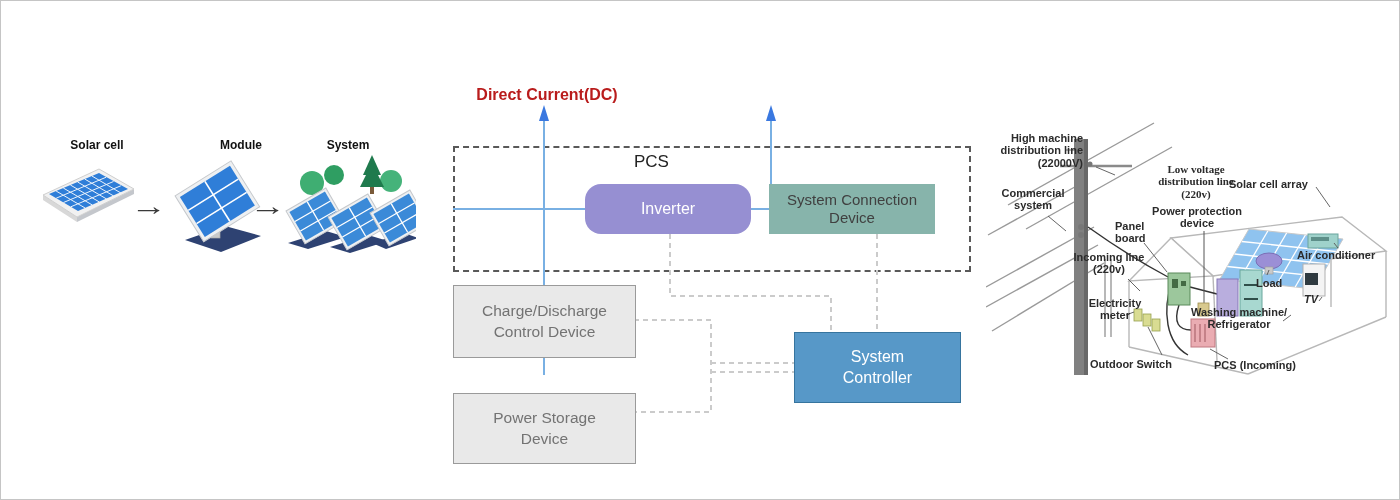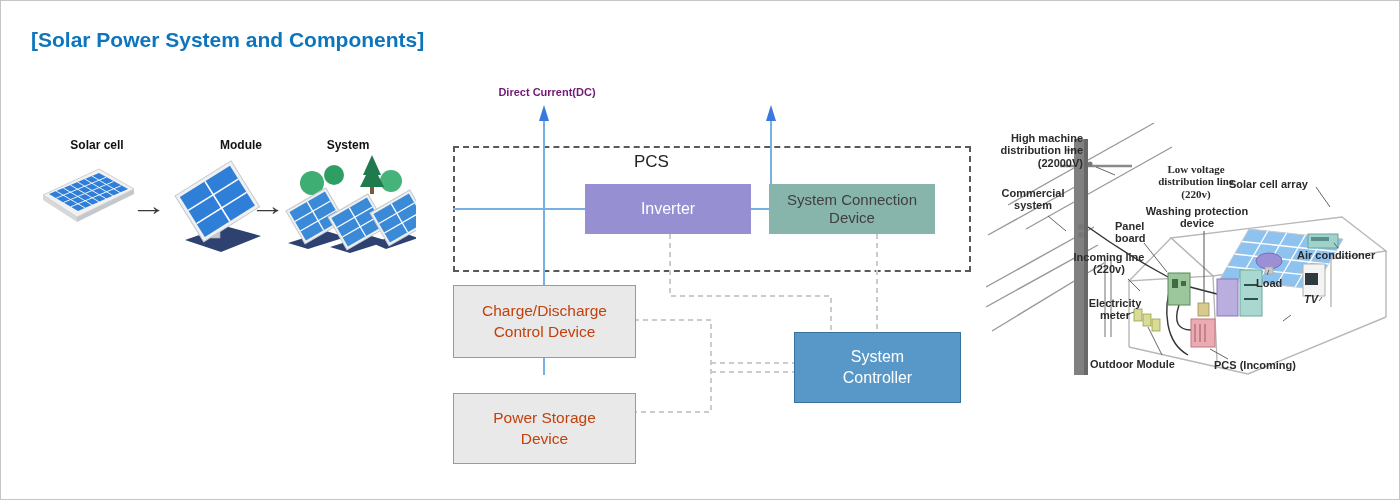--- a/index.html
+++ b/index.html
@@ -5,43 +5,42 @@
   html,body { margin:0; padding:0; background:#fff; }
   .canvas {
     position:relative; width:1398px; height:498px; background:#ffffff;
     border:1px solid #c5c5c5; overflow:hidden;
     font-family:"Liberation Sans", sans-serif;
   }
   .abs { position:absolute; }
   .page-title { left:30px; top:27px; font-size:21px; font-weight:bold; color:#0d75bc; white-space:nowrap; }
   .cell-label { font-size:12px; font-weight:600; color:#111; text-align:center; width:110px; }
   .flow-arrow { font-size:26px; color:#3a3a3a; line-height:1; transform:scaleX(1.4); }
-  .flow-top-label { font-size:11px; font-weight:bold; color:#701a75; text-align:center; white-space:nowrap; }
+  .flow-top-label { font-size:16px; font-weight:bold; color:#b91c1c; text-align:center; white-space:nowrap; }
   .pcs-frame { position:absolute; left:452px; top:145px; width:514px; height:122px; border:2px dashed #595959; }
   .pcs-title { left:633px; top:151px; font-size:17px; color:#222; }
   .box { position:absolute; display:flex; align-items:center; justify-content:center;
          text-align:center; white-space:pre-line; line-height:1.3; z-index:2; }
-  .box.inverter   { left:584px; top:183px; width:166px; height:50px; background:#968fd2; color:#fff; font-size:16px; }
+  .box.inverter   { left:584px; top:183px; width:166px; height:50px; background:#968fd2; color:#fff; font-size:16px;border-radius:16px; }
   .box.scd        { left:768px; top:183px; width:166px; height:50px; background:#87b4ab; color:#404040; font-size:15px; line-height:1.2; }
-  .box.gray       { background:#e9e9e9; border:1px solid #9a9a9a; color:#c2410c; font-size:15.5px;text-align:center; }
+  .box.gray       { background:#e9e9e9; border:1px solid #9a9a9a; color:#737373; font-size:15.5px;text-align:center; }
   .box.cd         { left:452px; top:284px; width:181px; height:71px; }
   .box.ps         { left:452px; top:374px; width:181px; height:69px;margin-top:18px; }
   .box.controller { left:793px; top:331px; width:165px; height:69px; background:#5798c8; border:1px solid #36749e; color:#fff; font-size:16px; }
   svg.layer { position:absolute; pointer-events:none; }
   .house-label { position:absolute; font-size:11px; font-weight:bold; color:#2b2b2b;
                  line-height:1.12; white-space:pre-line; text-align:center; z-index:3; }
   .house-label.r { text-align:right; }
   .house-label.l { text-align:left; }
 </style>
 </head>
 <body>
 
 <div class="canvas">
 
-  <div class="abs page-title">[Solar Power System and Components]</div>
 
   <div class="abs cell-label" style="left:41px; top:137px;">Solar cell</div>
   <div class="abs cell-label" style="left:185px; top:137px;">Module</div>
   <div class="abs cell-label" style="left:292px; top:137px;">System</div>
   <div class="abs flow-arrow" style="left:135px; top:192px;">→</div>
   <div class="abs flow-arrow" style="left:254px; top:192px;">→</div>
 
   <svg class="layer" style="left:36px; top:158px;" width="102" height="70" viewBox="0 0 102 70">
     <polygon points="6,36 40,58 40,63 6,41" fill="#d8d8d8"></polygon>
     <polygon points="40,58 97,30 97,35 40,63" fill="#c4c7cc"></polygon>
@@ -243,27 +242,29 @@
 
   <div class="house-label r" style="left:988px;  top:131px; width:94px;">High machine
 distribution line
 (22000V)</div>
   <div class="house-label" style="left:993px;  top:186px; width:78px;">Commercial
 system</div>
   <div class="house-label" style="left:1144px; top:162px; width:102px;font-family:Liberation Serif, serif;">Low voltage
 distribution line
 (220v)</div>
   <div class="house-label l" style="left:1228px; top:177px; width:95px;">Solar cell array</div>
-  <div class="house-label" style="left:1140px; top:204px; width:112px;">Washing protection
+  <div class="house-label" style="left:1140px; top:204px; width:112px;">Power protection
 device</div>
   <div class="house-label l" style="left:1114px; top:219px; width:48px;">Panel
 board</div>
   <div class="house-label" style="left:1063px; top:250px; width:90px;">Incoming line
 (220v)</div>
   <div class="house-label l" style="left:1296px; top:248px; width:95px;">Air conditioner</div>
   <div class="house-label l" style="left:1255px; top:276px; width:40px;">Load</div>
   <div class="house-label l" style="left:1303px; top:292px; width:26px;font-style:italic;">TV</div>
   <div class="house-label" style="left:1080px; top:296px; width:68px;">Electricity
 meter</div>
-  <div class="house-label l" style="left:1089px; top:357px; width:98px;">Outdoor Module</div>
+  <div class="house-label" style="left:1178px; top:305px; width:120px;">Washing machine/
+Refrigerator</div>
+  <div class="house-label l" style="left:1089px; top:357px; width:98px;">Outdoor Switch</div>
   <div class="house-label l" style="left:1213px; top:358px; width:90px;">PCS (Incoming)</div>
 
 </div>
 
 </body></html>

